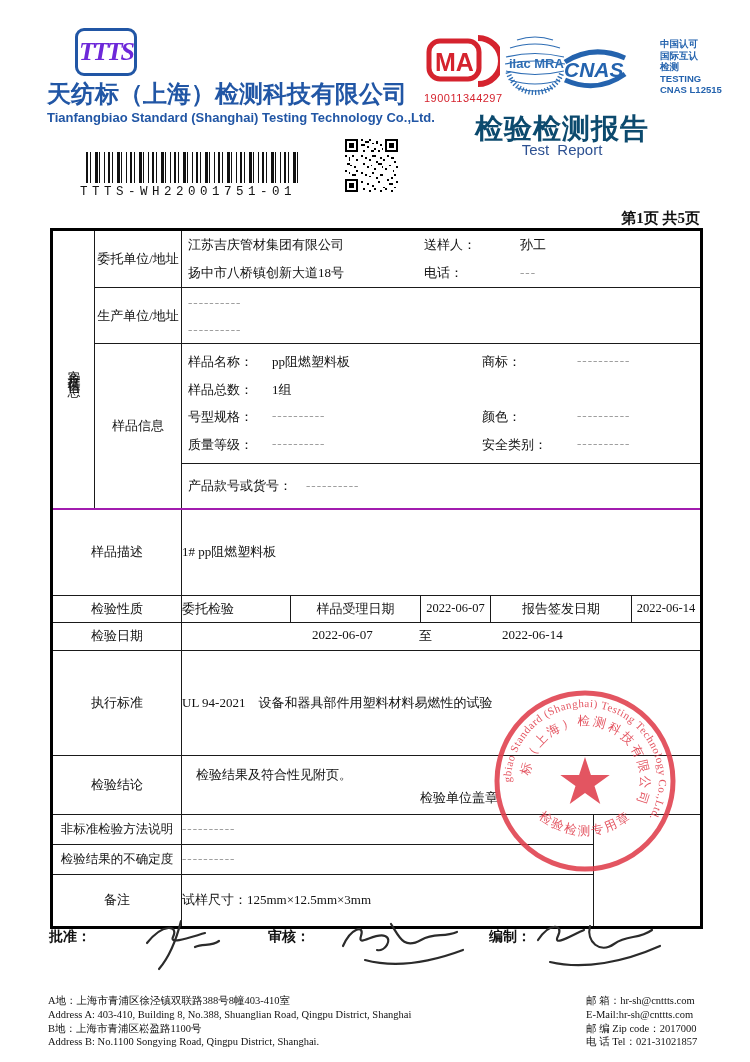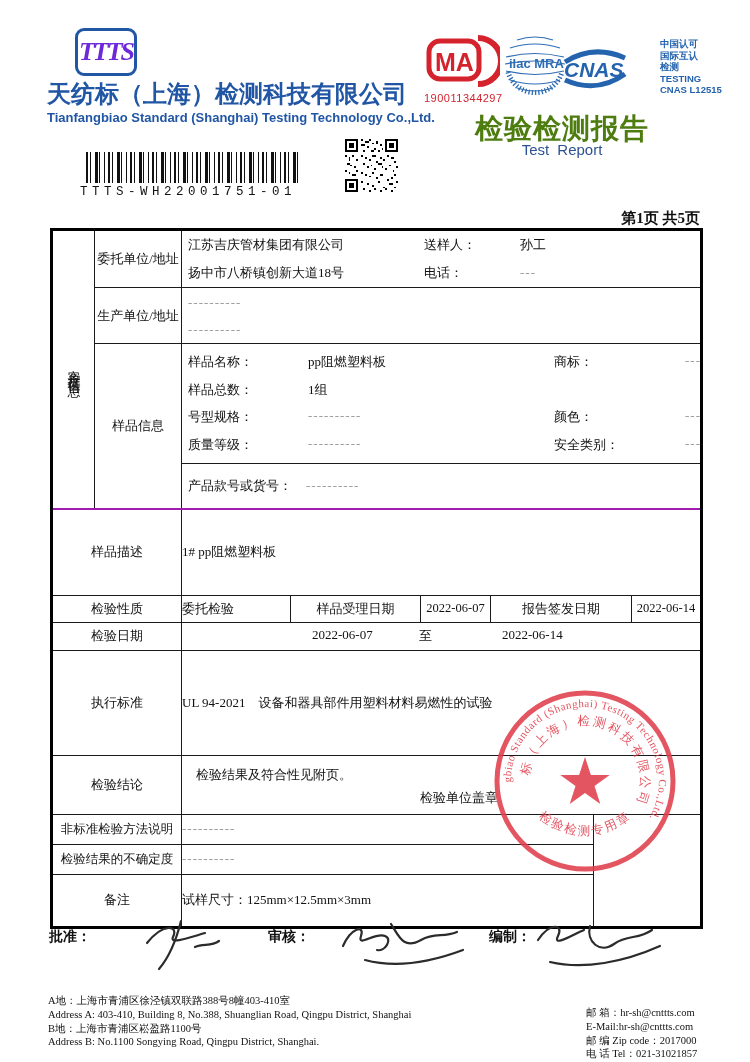--- a/index.html
+++ b/index.html
@@ -14,21 +14,21 @@
                  font-size:26px;color:#6d28d9;letter-spacing:-2px;}
   .company-cn{left:47px;top:78px;width:370px;font-family:"Liberation Sans",sans-serif;
               font-weight:bold;font-size:24px;color:#2156a5;white-space:nowrap;}
   .company-en{left:47px;top:110px;width:380px;font-family:"Liberation Sans",sans-serif;
               font-weight:bold;font-size:13px;color:#2156a5;white-space:nowrap;}
   .cma-num{left:424px;top:92px;width:80px;font-size:11px;color:#d5232e;letter-spacing:.5px;
            font-family:"Liberation Sans",sans-serif;}
   .cnas-txt{left:660px;top:38px;font-family:"Liberation Sans",sans-serif;font-size:9.5px;
             line-height:11.6px;color:#2463ae;font-weight:bold;}
   .title-cn{left:452px;top:110px;width:220px;text-align:center;font-family:"Liberation Sans",sans-serif;
-            font-weight:bold;font-size:28px;color:#4d7c0f;letter-spacing:1px;}
+            font-weight:bold;font-size:28px;color:#0c4a6e;letter-spacing:1px;}
   .title-en{left:452px;top:141px;width:220px;text-align:center;font-family:"Liberation Sans",sans-serif;
             font-size:15px;color:#2d5192;word-spacing:4px;}
 
   
   .barcode{left:86px;top:152px;width:213px;height:31px;background:
     repeating-linear-gradient(90deg,#111 0 2px,#fff 2px 4px,#111 4px 5px,#fff 5px 9px,
     #111 9px 12px,#fff 12px 13px,#111 13px 14px,#fff 14px 18px,#111 18px 19px,#fff 19px 22px);}
   .barcode-text{left:80px;top:185px;width:230px;font-family:"Liberation Mono","DejaVu Sans Mono",monospace;
                 font-size:12.5px;letter-spacing:4.5px;white-space:nowrap;}
   .qr{left:345px;top:139px;}
@@ -42,21 +42,21 @@
   td.lbl{text-align:center;}
   td.vlabel{text-align:center;}
   .vtext{writing-mode:vertical-rl;letter-spacing:3px;font-size:13px;}
   .dash{color:#999;letter-spacing:1px;}
   .r1wrap{display:flex;}
   .r1left{width:236px;padding-left:6px;line-height:28px;white-space:nowrap;}
   .r1right{line-height:28px;}
   .r1right .k{display:inline-block;width:96px;}
   .r2wrap{padding-left:6px;line-height:27px;}
   .si-upper{height:111px;display:flex;flex-direction:column;justify-content:space-around;padding:4px 0;}
-  .si-row{display:grid;grid-template-columns:84px 210px 95px auto;padding-left:6px;white-space:nowrap;gap:36px;}
+  .si-row{display:grid;grid-template-columns:84px 210px 95px auto;padding-left:6px;white-space:nowrap;}
   .si-product{border-top:1px solid #1a1a1a;height:44px;display:flex;align-items:center;padding-left:6px;}
   .si-product .v{margin-left:14px;}
   .pad6{padding-left:6px;}
   .r4 td{border-top:2px solid #a21caf;}
   .r6cell{position:relative;height:27px;}
   .r6cell span{position:absolute;top:4px;}
   .r6cell .d1{left:130px;} .r6cell .d2{left:237px;} .r6cell .d3{left:320px;}
   .r8cell{position:relative;height:58px;}
   .r8line1{position:absolute;top:10px;left:14px;}
   .r8seal{position:absolute;bottom:7px;left:238px;}
@@ -67,21 +67,21 @@
   
   .stamp{left:490px;top:686px;opacity:.88;pointer-events:none;}
 
   
   .sig-label{font-size:14px;font-weight:bold;}
   .sig-approve-lbl{left:49px;top:928px;} .sig-review-lbl{left:268px;top:928px;} .sig-prepare-lbl{left:489px;top:928px;}
   .sig1{left:135px;top:913px;} .sig2{left:335px;top:910px;} .sig3{left:528px;top:908px;}
 
   
   .footer-left{left:48px;top:994px;font-size:10.5px;line-height:13.8px;white-space:nowrap;}
-  .footer-right{left:586px;top:994px;font-size:10.5px;line-height:13.8px;white-space:nowrap;margin-top:12px;}
+  .footer-right{left:586px;top:994px;font-size:10.5px;line-height:13.8px;white-space:nowrap;}
 </style>
 </head>
 <body>
 
 <div class="page">
 
   <div class="abs logo-box">
     <span>TTTS</span>
   </div>
   <div class="abs company-cn">天纺标（上海）检测科技有限公司</div>

